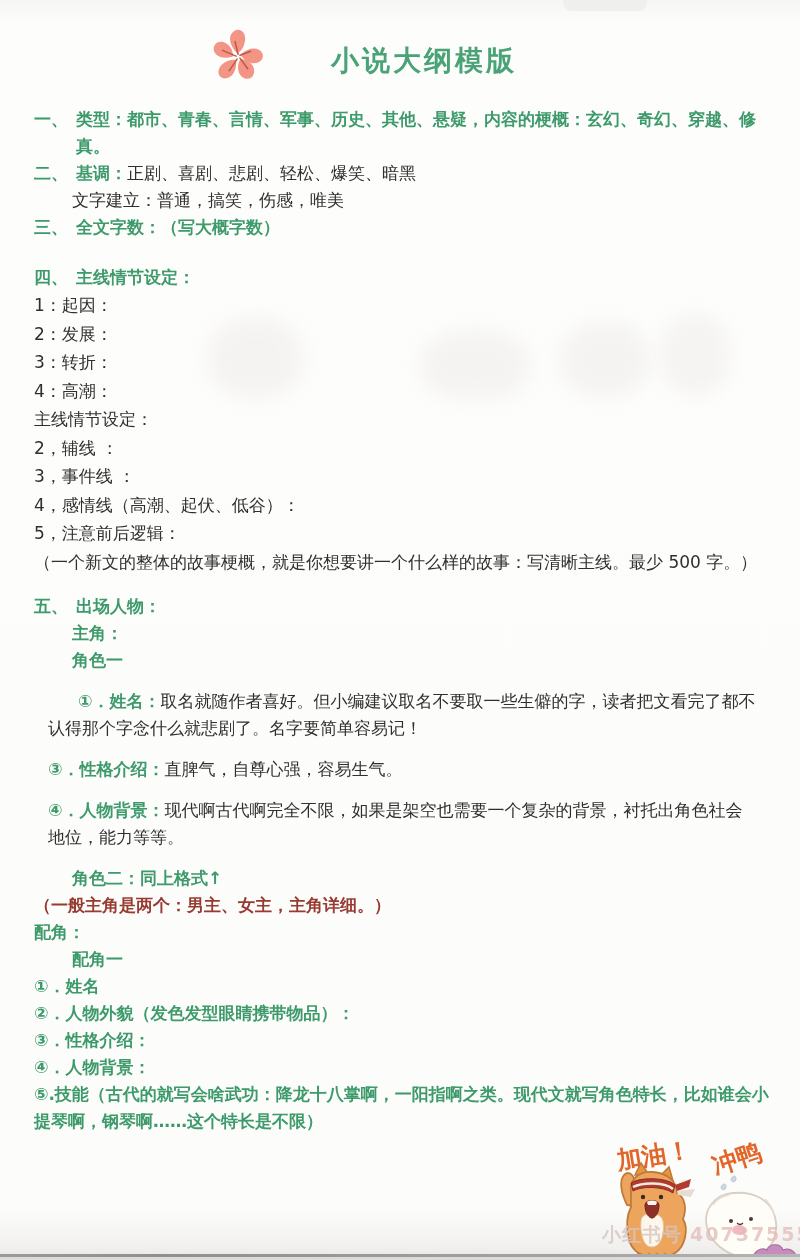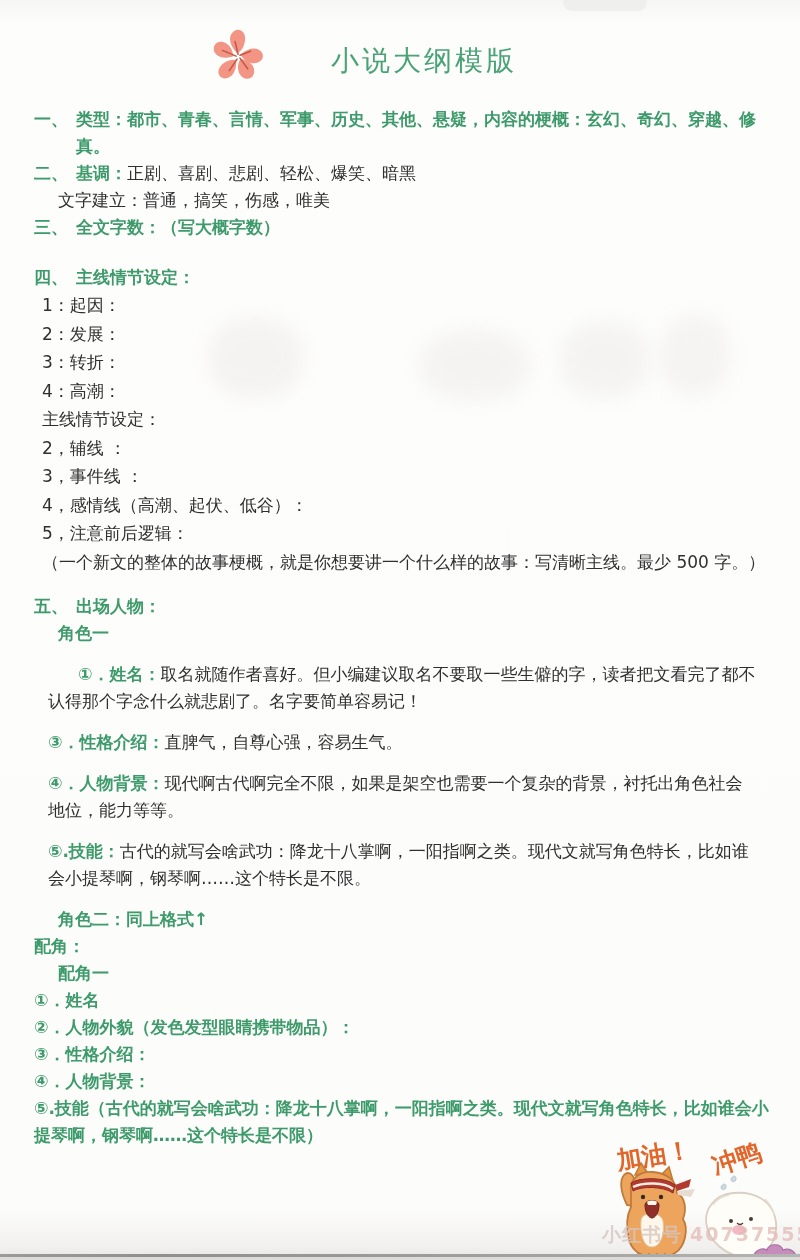--- a/index.html
+++ b/index.html
@@ -25,33 +25,33 @@
   .bottom-fade{position:absolute;left:0;bottom:0;width:100%;height:3px;background:#dcdbda;}
 
   
   .title-row{
     position:relative;
     display:flex;align-items:center;justify-content:center;
     padding-top:26px;height:70px;
   }
   .flower{width:62px;height:66px;margin-right:46px;margin-left:-60px;flex:none;}
   .doc-title{
-    font-size:28px;font-weight:normal;letter-spacing:3px;
+    font-size:28px;font-weight:bold;letter-spacing:3px;
     color:#4aa376;margin:15px;
   }
 
   
   .content{padding:10px 30px 0 34px;font-size:17px;line-height:27px;}
   .green{color:#3d9a6a;font-weight:bold;}
   .black{color:#2f2f2f;font-weight:500;}
   .rednote{color:#973a31;font-weight:bold;}
   .row{display:flex;align-items:flex-start;}
   .marker{flex:0 0 42px;}
   .txt{flex:1;}
-  .indent1{margin-left:24px;}
+  .indent1{margin-left:38px;}
   .gap-lg{margin-top:23px;}
   .gap-md{margin-top:17px;}
   p.item{margin:14px;}
   p.first-indent{text-indent:30px;}
 
   
   .sticker{position:absolute;right:0;bottom:0;width:215px;height:125px;}
   .photo-watermark{
     position:absolute;left:602px;top:1222px;z-index:5;
     font-size:19px;font-weight:bold;letter-spacing:1px;
@@ -106,45 +106,46 @@
 
     <div class="row green">
       <span class="marker">三、</span>
       <span class="txt">全文字数：（写大概字数）</span>
     </div>
 
     <div class="row green gap-lg">
       <span class="marker">四、</span>
       <span class="txt">主线情节设定：</span>
     </div>
-    <div class="black" style="line-height:28.5px;margin-left:8px;">
+    <div class="black" style="line-height:28.5px;">
       <div>1：起因：</div>
       <div>2：发展：</div>
       <div>3：转折：</div>
       <div>4：高潮：</div>
       <div>主线情节设定：</div>
       <div>2，辅线 ：</div>
       <div>3，事件线 ：</div>
       <div>4，感情线（高潮、起伏、低谷）：</div>
       <div>5，注意前后逻辑：</div>
       <div>（一个新文的整体的故事梗概，就是你想要讲一个什么样的故事：写清晰主线。最少 500 字。）</div>
     </div>
 
     <div class="row green gap-md">
       <span class="marker">五、</span>
       <span class="txt">出场人物：</span>
     </div>
+    <div class="indent1 green">主角：</div>
     <div class="indent1 green">角色一</div>
 
     <p class="item first-indent"><span class="green">①．姓名：</span><span class="black">取名就随作者喜好。但小编建议取名不要取一些生僻的字，读者把文看完了都不认得那个字念什么就悲剧了。名字要简单容易记！</span></p>
     <p class="item"><span class="green">③．性格介绍：</span><span class="black">直脾气，自尊心强，容易生气。</span></p>
     <p class="item"><span class="green">④．人物背景：</span><span class="black">现代啊古代啊完全不限，如果是架空也需要一个复杂的背景，衬托出角色社会地位，能力等等。</span></p>
-    <p class="item"><span class="green">⑤.技能：</span><span class="black">古代的就写会啥武功：降龙十八掌啊，一阳指啊之类。现代文就写角色特长，比如谁会小提琴啊，钢琴啊……这个特长是不限。</span></p>
 
     <div class="indent1 green">角色二：同上格式↑</div>
+    <div class="rednote">（一般主角是两个：男主、女主，主角详细。）</div>
 
     <div class="green">配角：</div>
     <div class="indent1 green">配角一</div>
     <div class="green">①．姓名</div>
     <div class="green">②．人物外貌（发色发型眼睛携带物品）：</div>
     <div class="green">③．性格介绍：</div>
     <div class="green">④．人物背景：</div>
     <div class="green">⑤.技能（古代的就写会啥武功：降龙十八掌啊，一阳指啊之类。现代文就写角色特长，比如谁会小提琴啊，钢琴啊……这个特长是不限）</div>
 
   </main>

